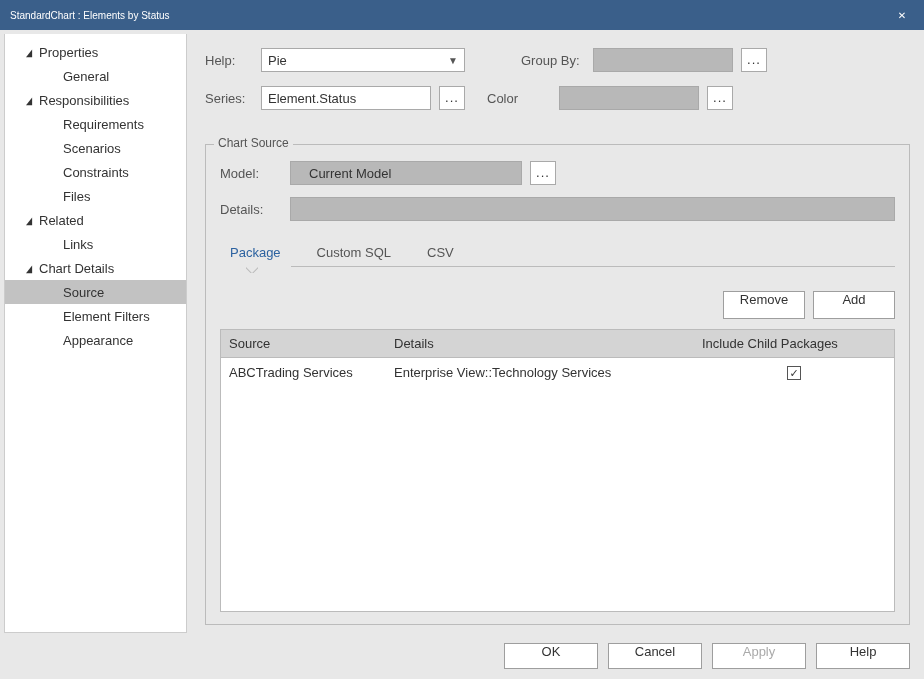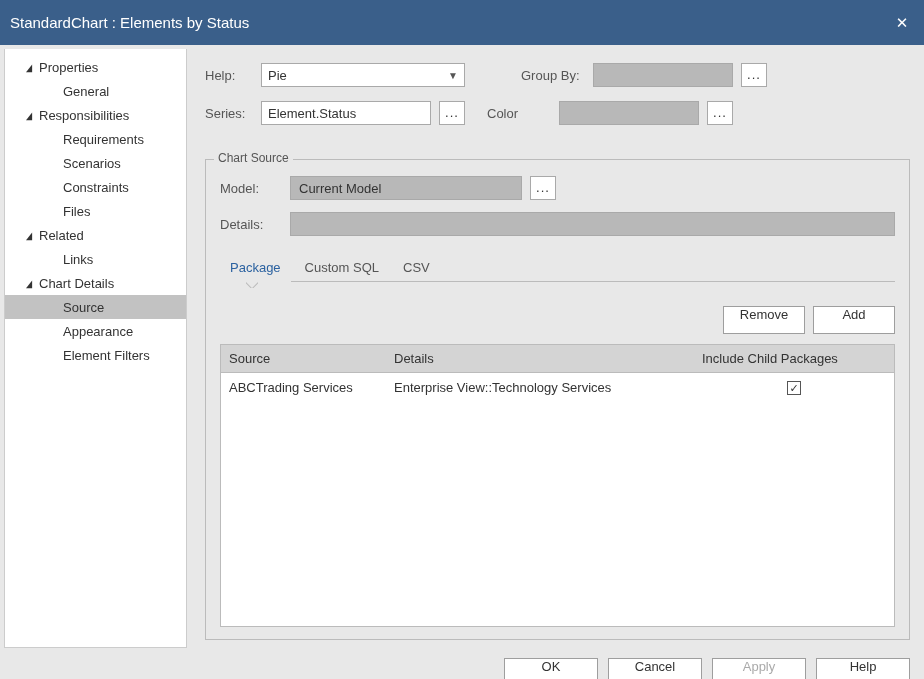--- a/index.html
+++ b/index.html
@@ -10,28 +10,28 @@
     color: #333;
     background: #e8e8e8;
     width: 924px;
     height: 679px;
     overflow: hidden;
     position: relative;
   }
 
   
   .titlebar {
-    height: 45px;
+    height: 30px;
     background: #3a5f8a;
     color: #fff;
     display: flex;
     align-items: center;
     justify-content: space-between;
     padding: 0 0 0 10px;
-    font-size: 15px;
+    font-size: 10px;
   }
   .titlebar .close {
     width: 44px;
     height: 30px;
     display: flex;
     align-items: center;
     justify-content: center;
     cursor: pointer;
   }
 
@@ -160,21 +160,21 @@
     margin-bottom: 12px;
   }
   .fs-row .lbl {
     width: 70px;
     color: #555;
   }
 
   
   .tabs {
     display: flex;
-    gap: 16px;
+    gap: 28px;
     border-bottom: 1px solid #bbb;
     margin: 6px 0 0 0;
     padding-left: 6px;
     position: relative;
   }
   .tab {
     padding: 6px 4px;
     color: #555;
     cursor: pointer;
     position: relative;
@@ -349,24 +349,24 @@
         <span>Links</span>
       </div>
       <div class="nav-item level1">
         <span class="tri" style="transform: scaleX(0.8);">◢</span>
         <span>Chart Details</span>
       </div>
       <div class="nav-item level2 selected">
         <span>Source</span>
       </div>
       <div class="nav-item level2">
+        <span>Element Filters</span>
+      </div>
+      <div class="nav-item level2">
         <span>Appearance</span>
-      </div>
-      <div class="nav-item level2">
-        <span>Element Filters</span>
       </div>
     </div>
 
   <div class="content">
 
     <div class="form-row">
       <span class="lbl">Help:</span>
       <div class="dropdown">
         <span>Pie</span>
         <span class="caret">▼</span>
@@ -393,21 +393,21 @@
       <div class="btn-small">
         <span>...</span>
       </div>
     </div>
 
     <div class="fieldset">
       <span class="fieldset-legend">Chart Source</span>
 
       <div class="fs-row">
         <span class="lbl">Model:</span>
-        <div class="gray-field w2" style="display:flex;align-items:center;padding:0 8px;color:#333">
+        <div class="gray-field w2" style="display:flex;align-items:center;padding:0 18px;color:#333">
           <span>Current Model</span>
         </div>
         <div class="btn-small">
           <span>...</span>
         </div>
       </div>
 
       <div class="fs-row">
         <span class="lbl">Details:</span>
         <div class="gray-field flex"></div>

